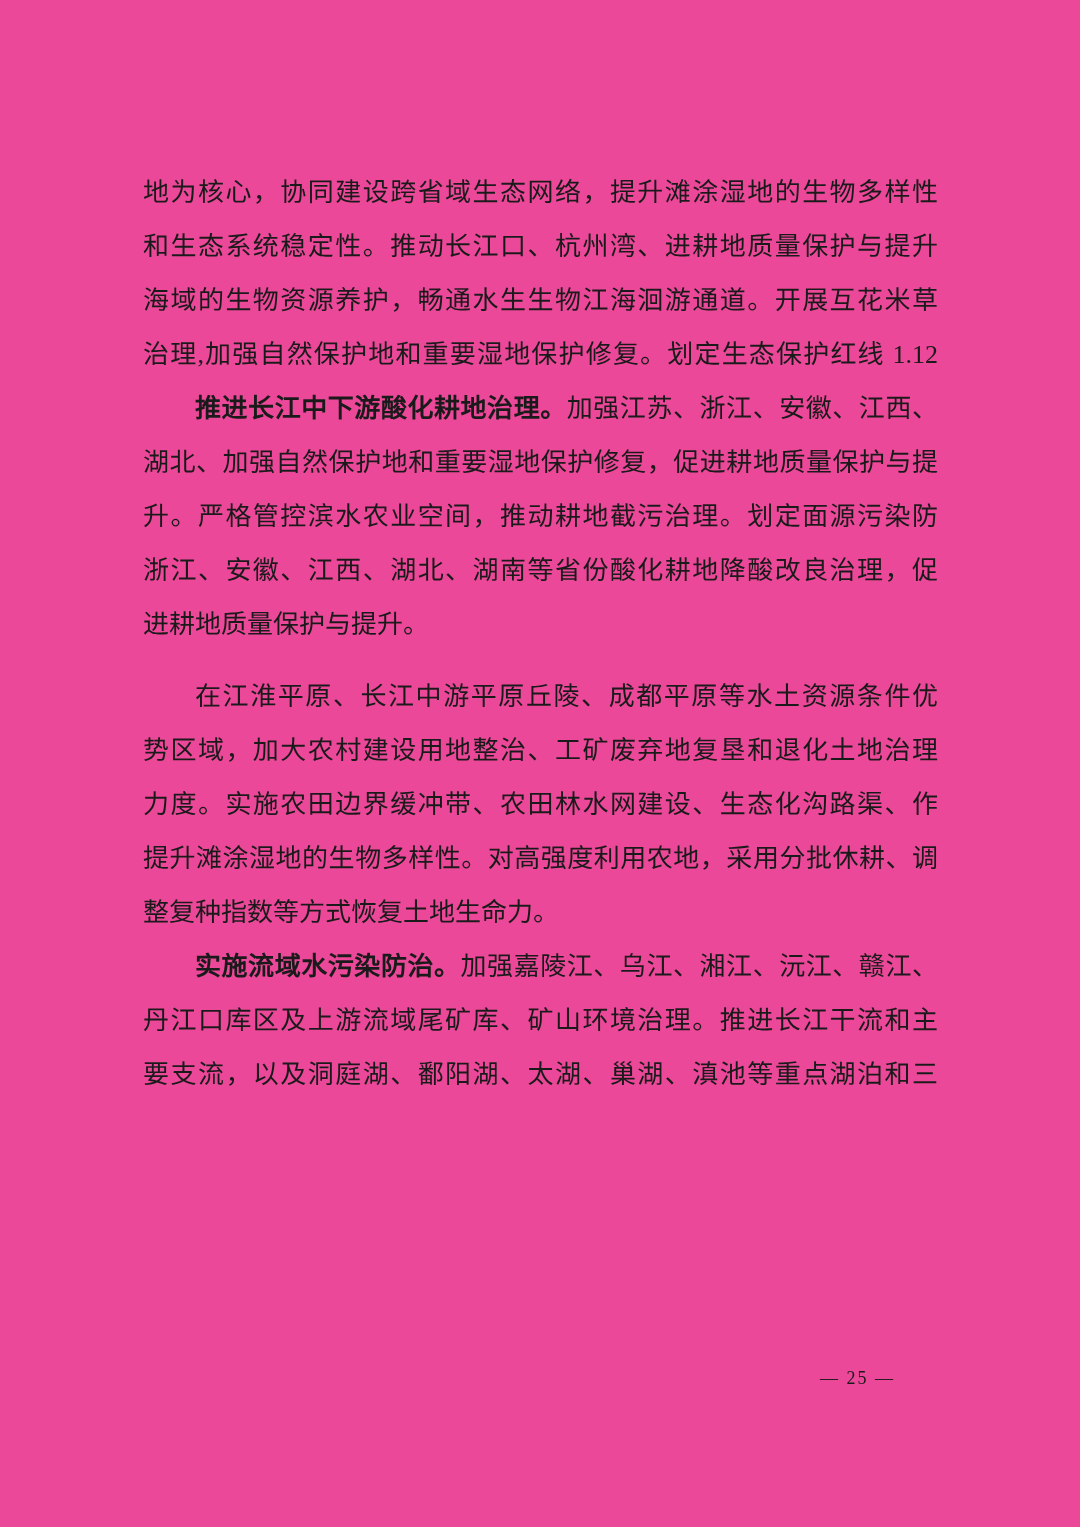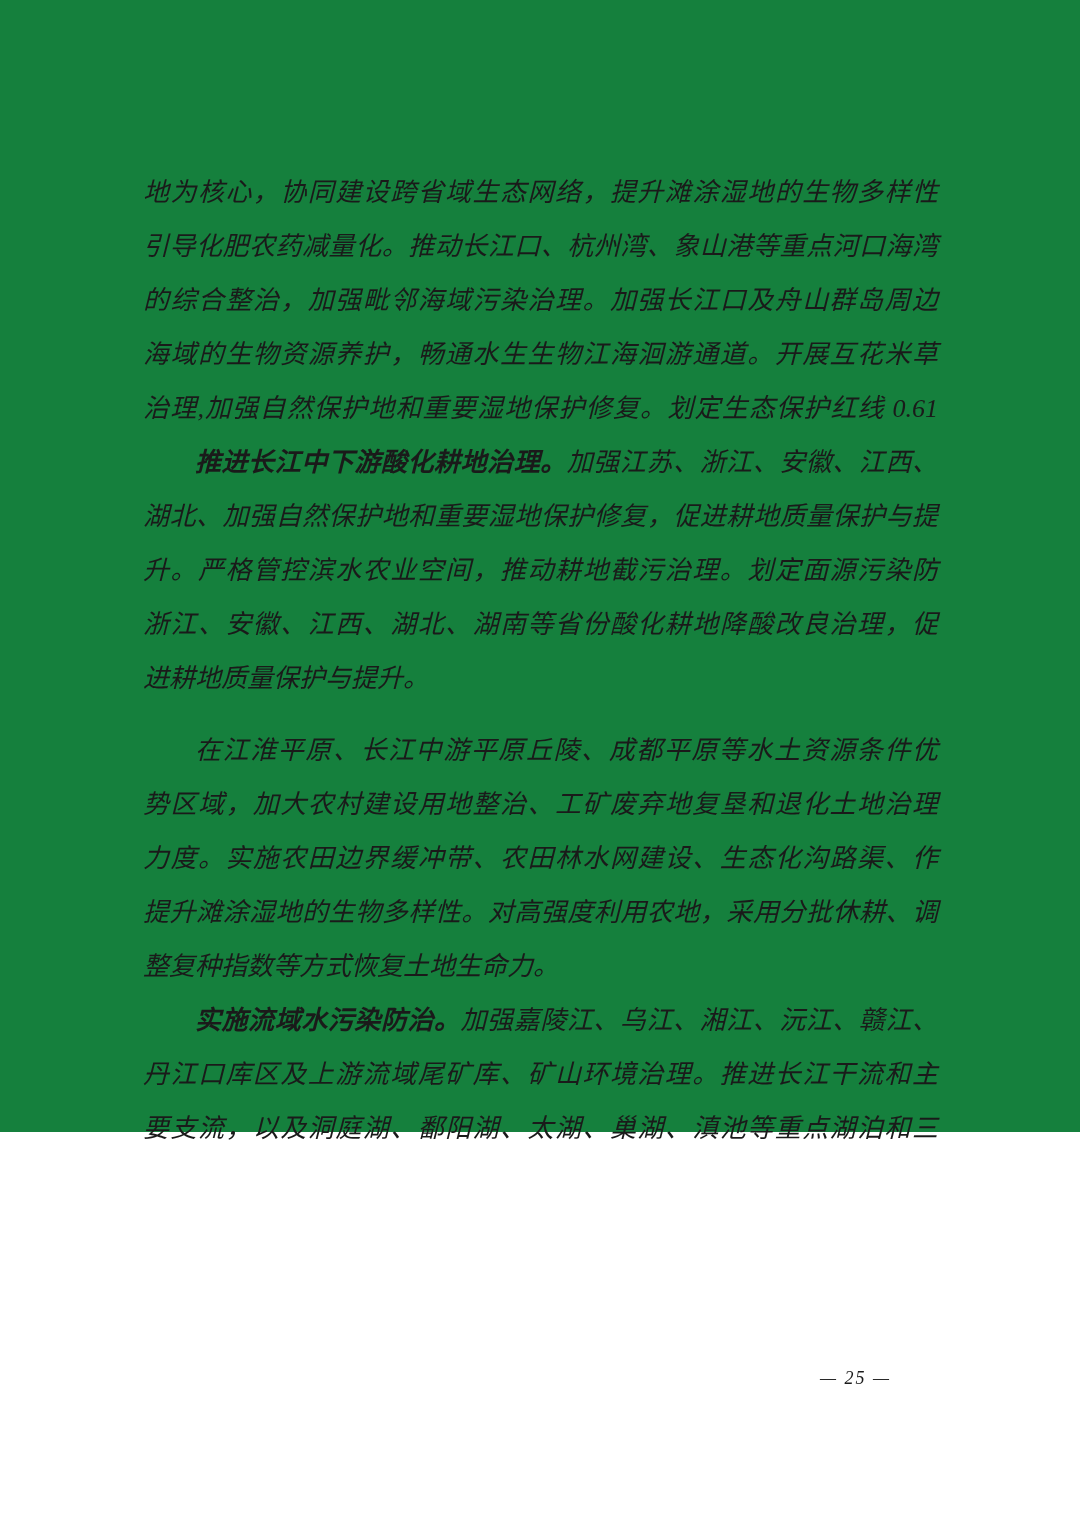--- a/index.html
+++ b/index.html
@@ -8,23 +8,22 @@
     height: 1527px;
     background: #ffffff;
     font-family: "Liberation Serif", "DejaVu Serif", serif;
     color: #1a1a1a;
     overflow: hidden;
     position: relative;
   }
   .page {
     position: relative;
     width: 1080px;
-    height: 1132px;
-    background: #15803d;
-    font-style: italic;
+    height: 1527px;
+    background: #ec4899;
   }
   .body-text {
     position: absolute;
     left: 143px;
     top: 166px;
     width: 795px;
   }
   .para { }
   .para.gap { margin-top: 18px; }
   .line {
@@ -58,24 +57,23 @@
 </style>
 </head>
 <body>
 
 <div class="page">
 
   <div class="body-text">
 
     <div class="para">
       <div class="line">地为核心，协同建设跨省域生态网络，提升滩涂湿地的生物多样性</div>
-      <div class="line">引导化肥农药减量化。推动长江口、杭州湾、象山港等重点河口海湾</div>
-      <div class="line">的综合整治，加强毗邻海域污染治理。加强长江口及舟山群岛周边</div>
+      <div class="line">和生态系统稳定性。推动长江口、杭州湾、进耕地质量保护与提升</div>
       <div class="line">海域的生物资源养护，畅通水生生物江海洄游通道。开展互花米草</div>
-      <div class="line">治理,加强自然保护地和重要湿地保护修复。划定生态保护红线 0.61</div>
+      <div class="line">治理,加强自然保护地和重要湿地保护修复。划定生态保护红线 1.12</div>
     </div>
 
     <div class="para">
       <div class="line indent">
         <b class="lead">推进长江中下游酸化耕地治理。</b><span>加强江苏、浙江、安徽、江西、</span>
       </div>
       <div class="line">湖北、加强自然保护地和重要湿地保护修复，促进耕地质量保护与提</div>
       <div class="line">升。严格管控滨水农业空间，推动耕地截污治理。划定面源污染防</div>
       <div class="line">浙江、安徽、江西、湖北、湖南等省份酸化耕地降酸改良治理，促</div>
       <div class="line last">进耕地质量保护与提升。</div>

